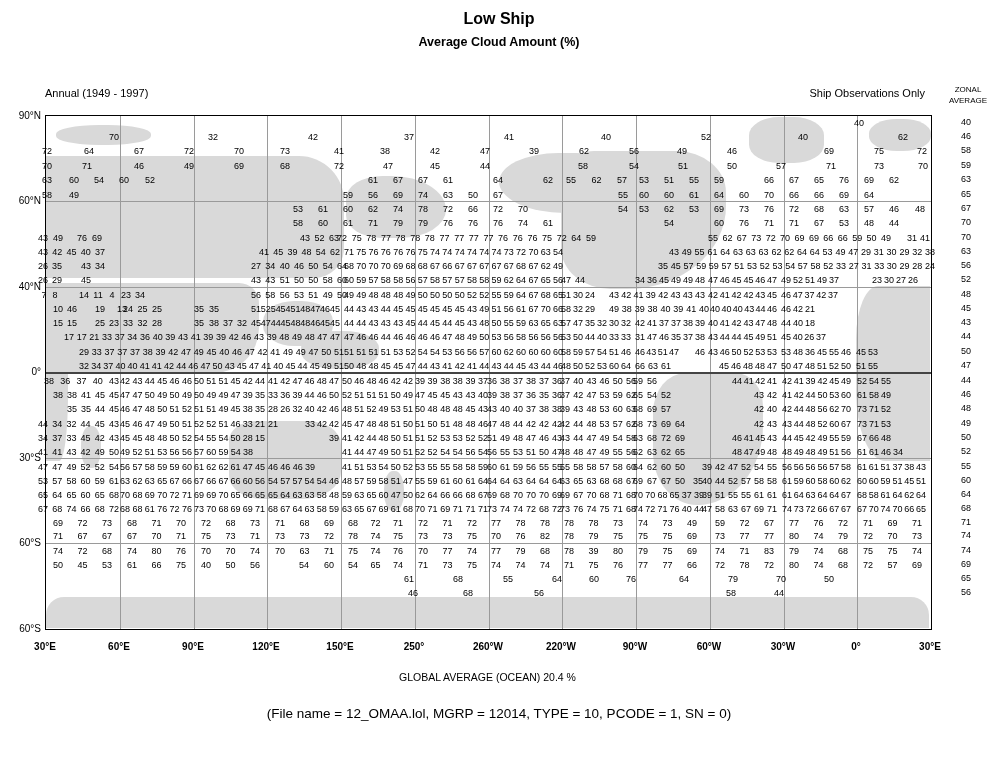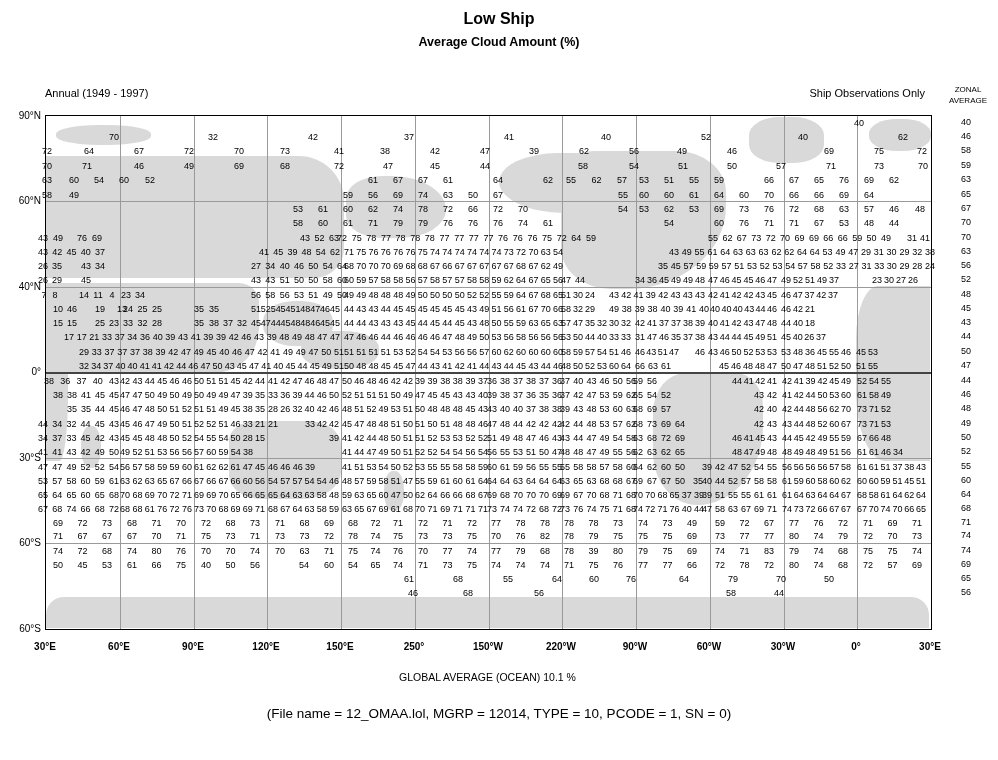--- a/index.html
+++ b/index.html
@@ -1550,30 +1550,30 @@
     <div class="num" style="left: 687px; top: 463px;">79</div>
     <div class="num" style="left: 735px; top: 463px;">70</div>
     <div class="num" style="left: 783px; top: 463px;">50</div>
     <div class="num" style="left: 367px; top: 477px;">46</div>
     <div class="num" style="left: 422px; top: 477px;">68</div>
     <div class="num" style="left: 493px; top: 477px;">56</div>
     <div class="num" style="left: 685px; top: 477px;">58</div>
     <div class="num" style="left: 733px; top: 477px;">44</div>
   </div>
 
-<div class="abs" id="global-avg">GLOBAL AVERAGE (OCEAN)   10.1 %</div>
+<div class="abs" id="global-avg">GLOBAL AVERAGE (OCEAN)   20.4 %</div>
 <div class="abs" id="file-info">(File name = 12_OMAA.lol, MGRP = 12014, TYPE = 10, PCODE = 1, SN = 0)</div>
 
 <div class="lon-label abs" style="left: 45px; top: 641px;">30°E</div>
 <div class="lon-label abs" style="left: 119px; top: 641px;">60°E</div>
 <div class="lon-label abs" style="left: 193px; top: 641px;">90°E</div>
 <div class="lon-label abs" style="left: 266px; top: 641px;">120°E</div>
 <div class="lon-label abs" style="left: 340px; top: 641px;">150°E</div>
 <div class="lon-label abs" style="left: 414px; top: 641px;">250°</div>
-<div class="lon-label abs" style="left: 488px; top: 641px;">150°W</div>
+<div class="lon-label abs" style="left: 488px; top: 641px;">260°W</div>
 <div class="lon-label abs" style="left: 561px; top: 641px;">220°W</div>
 <div class="lon-label abs" style="left: 635px; top: 641px;">90°W</div>
 <div class="lon-label abs" style="left: 709px; top: 641px;">60°W</div>
 <div class="lon-label abs" style="left: 783px; top: 641px;">30°W</div>
 <div class="lon-label abs" style="left: 856px; top: 641px;">0°</div>
 <div class="lon-label abs" style="left: 930px; top: 641px;">30°E</div>
 <div class="lat-label abs" style="left: 41px; top: 115px;">90°N</div>
 <div class="lat-label abs" style="left: 41px; top: 200px;">60°N</div>
 <div class="lat-label abs" style="left: 41px; top: 286px;">40°N</div>
 <div class="lat-label abs" style="left: 41px; top: 371px;">0°</div>

